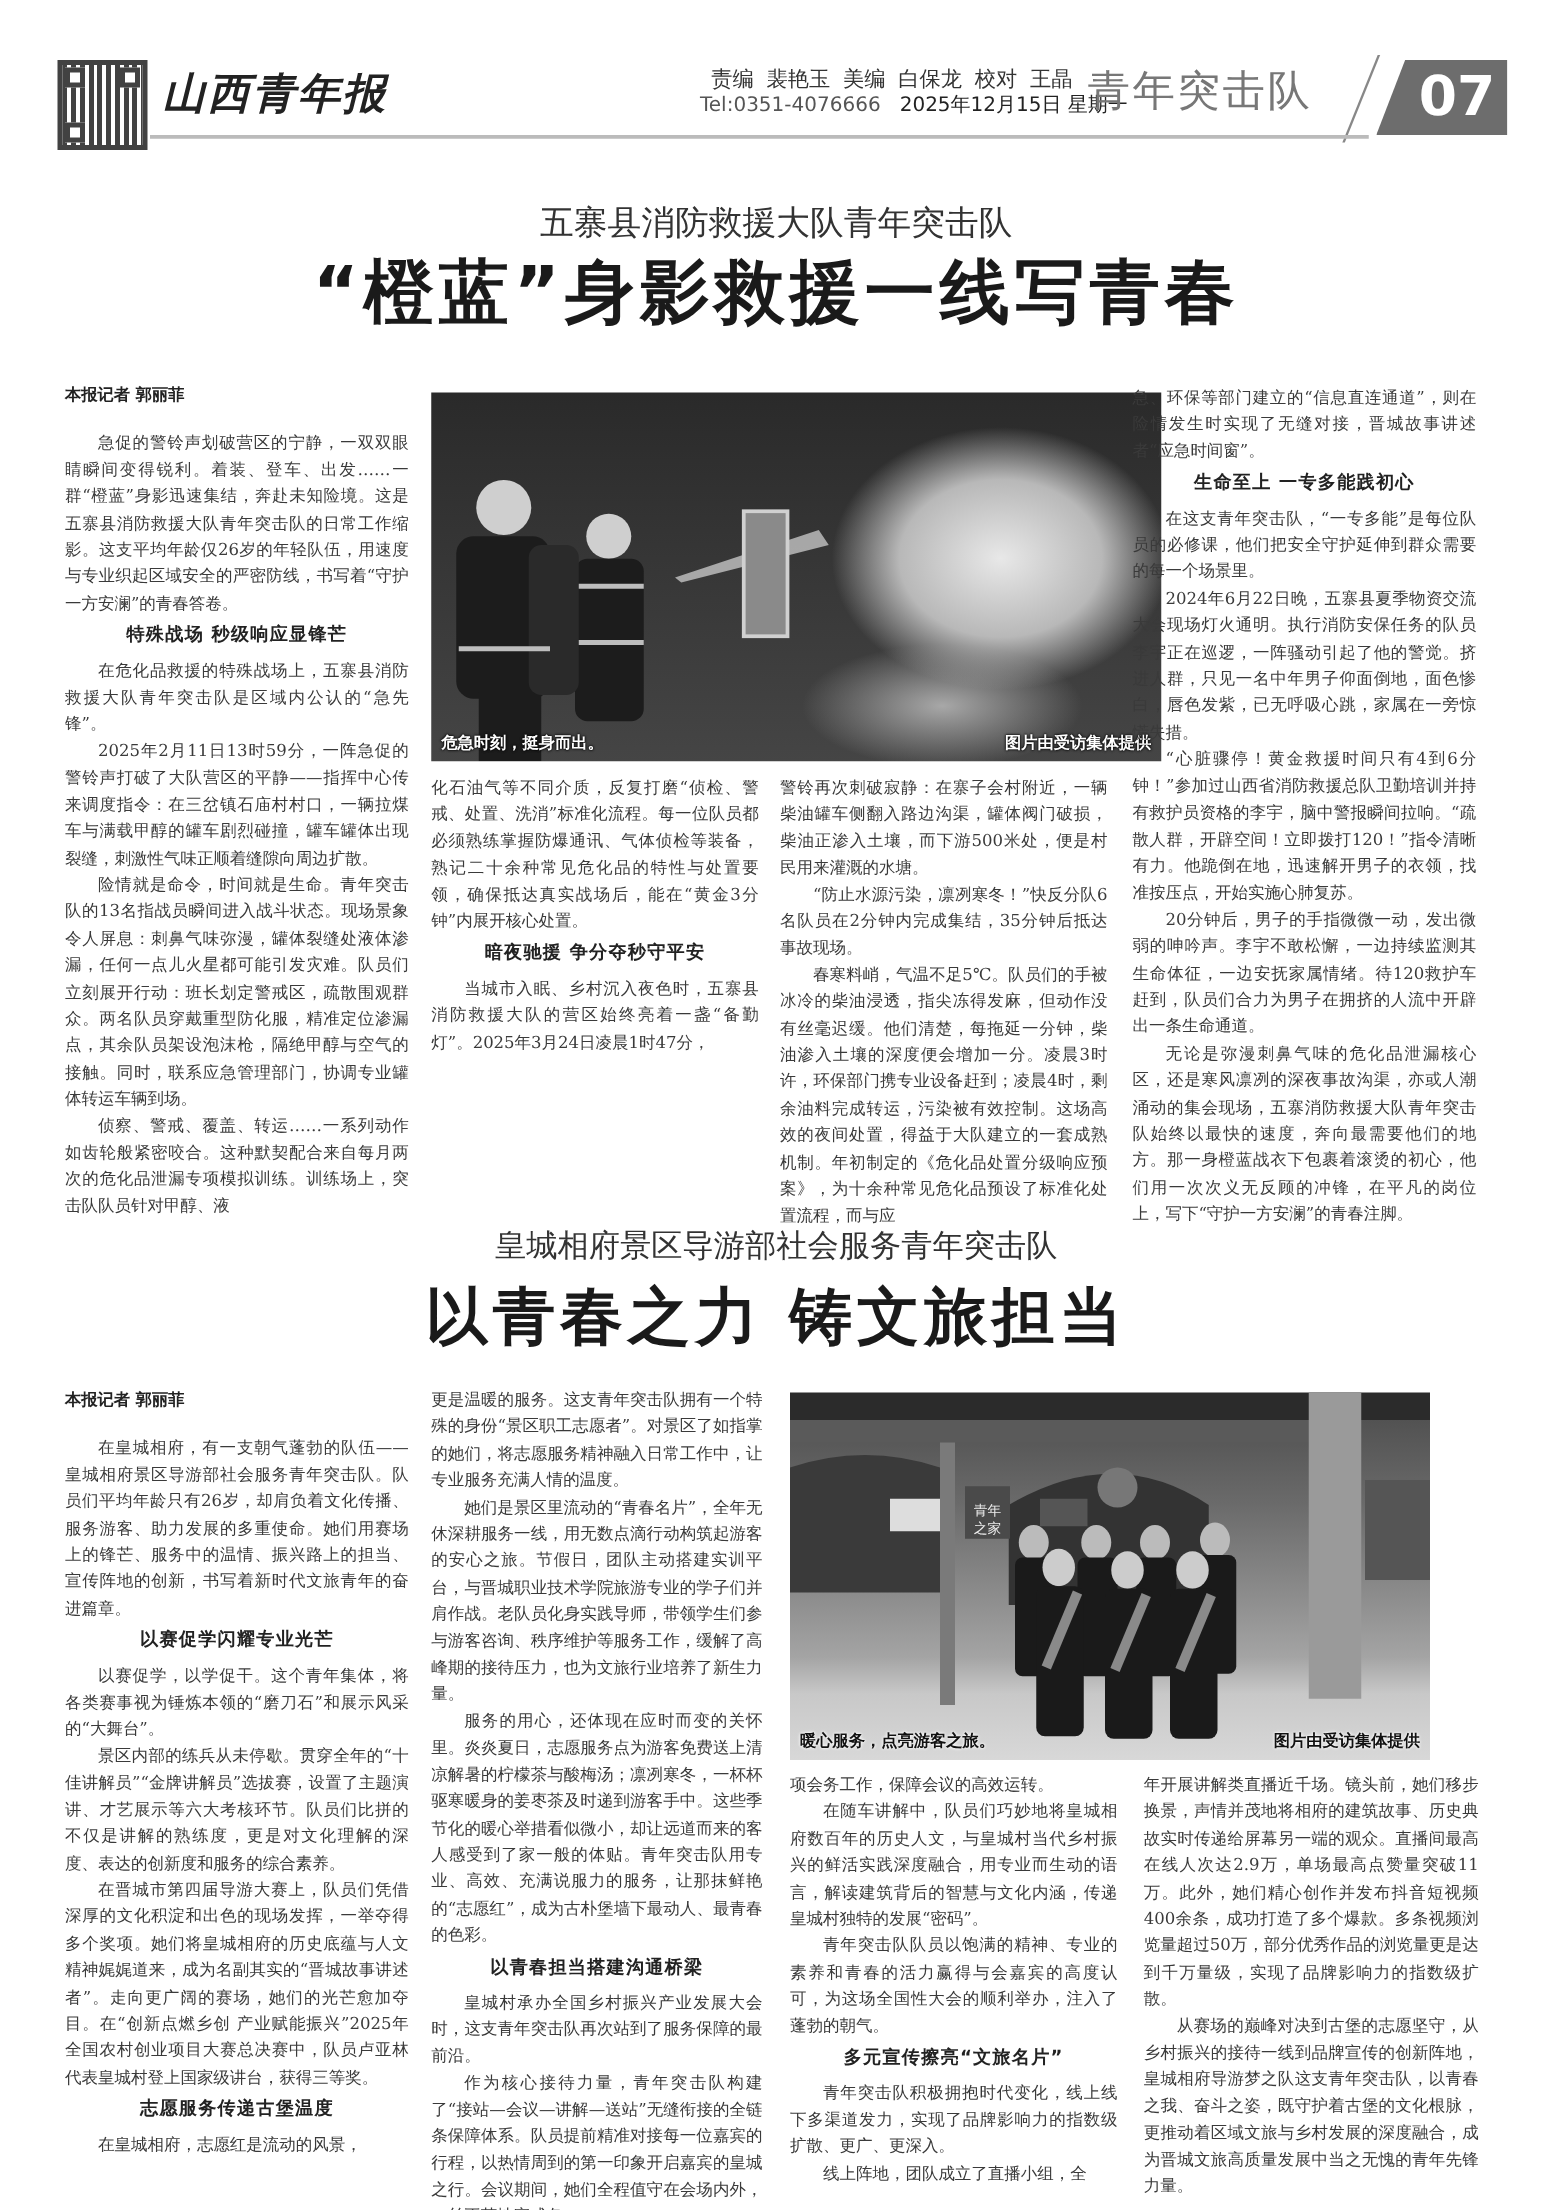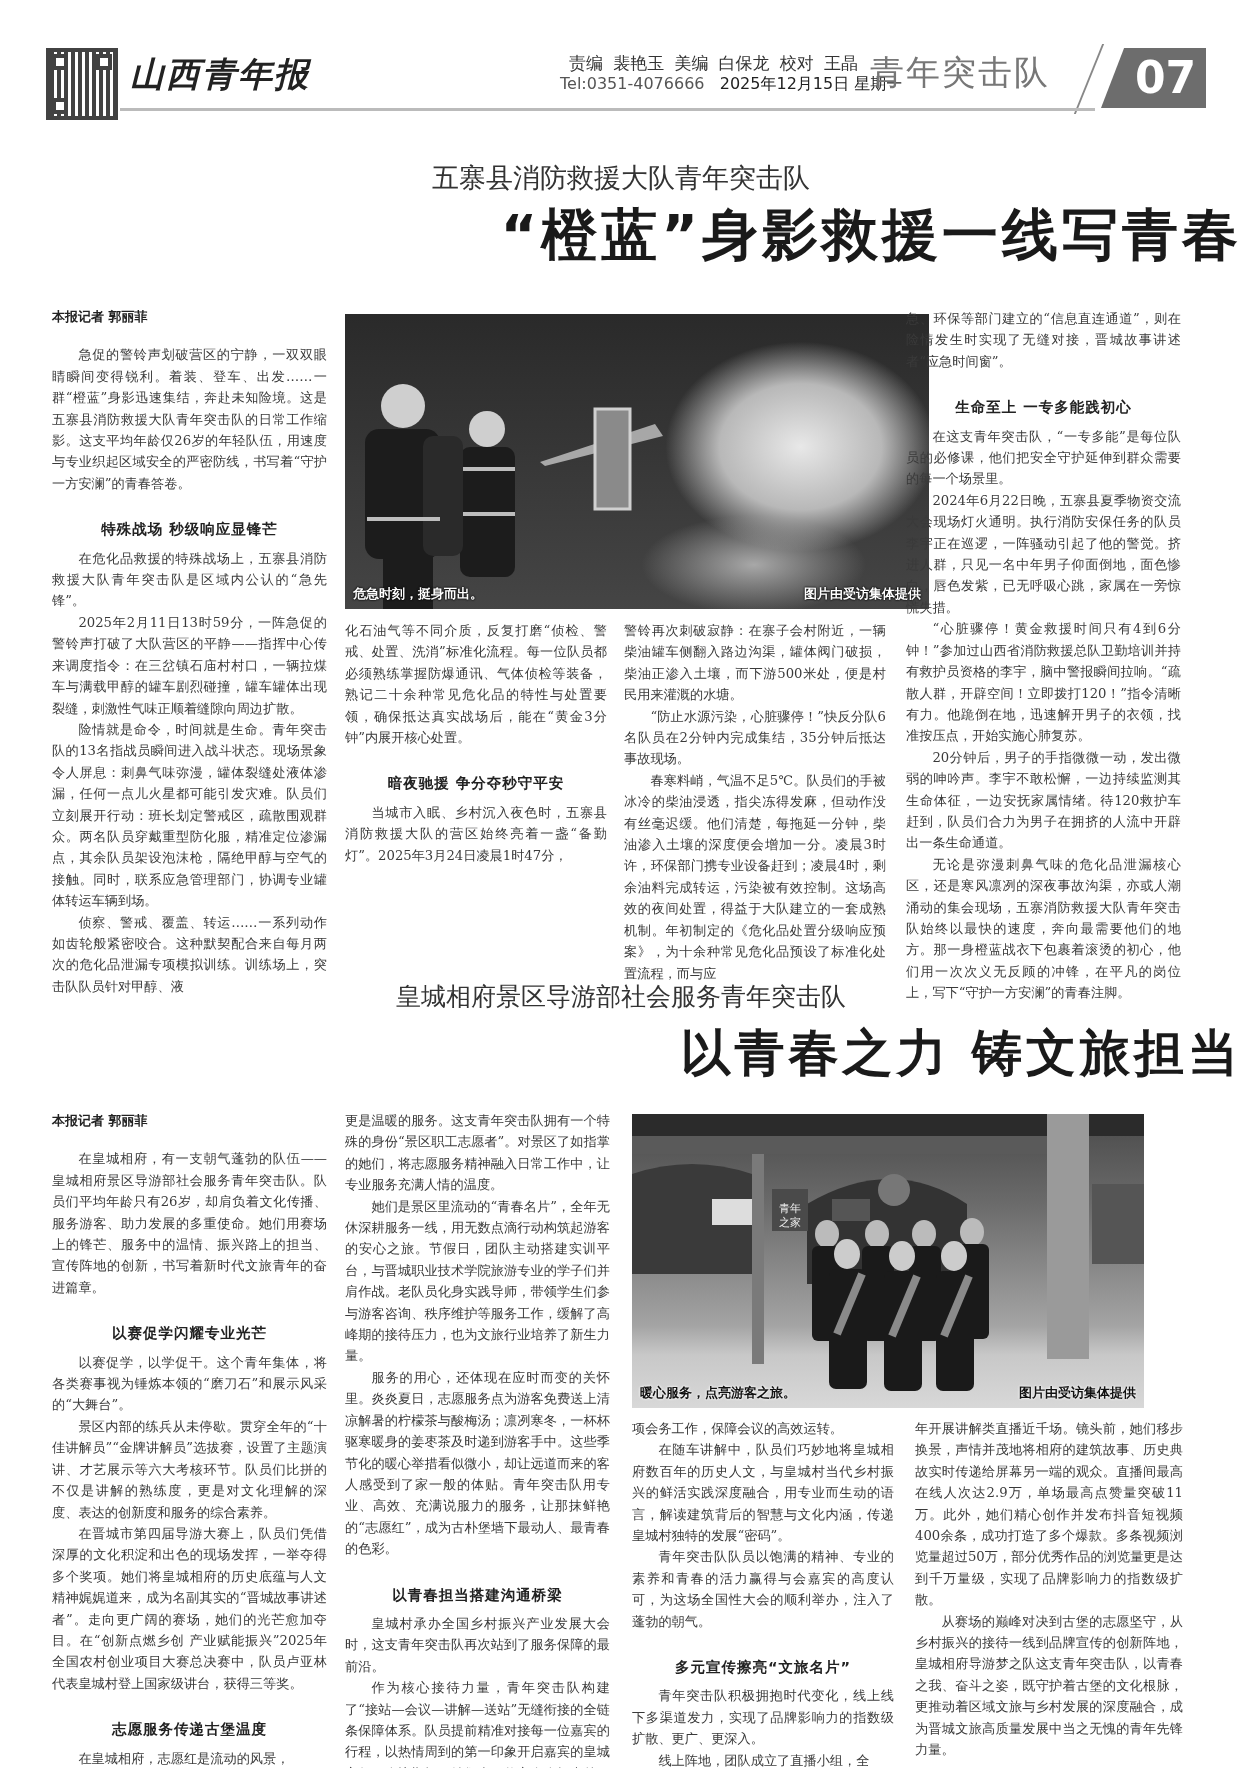--- a/index.html
+++ b/index.html
@@ -14,25 +14,25 @@
 .credits{left:560px;top:52px;font-family:Liberation Mono, monospace;font-size:17px;color:#333;text-align:right;width:298px}
 .telline{left:560px;top:74px;font-family:"DejaVu Sans",sans-serif;font-size:16px;color:#555;width:298px;text-align:right;white-space:nowrap}
 .telline b{color:#222;font-weight:normal}
 .section-name{left:870px;top:50px;font-family:"DejaVu Serif",serif;font-size:34px;color:#777;letter-spacing:2px}
 .pagebox{left:1101px;top:48px;width:105px;height:60px;background:#6d6d6d;clip-path:polygon(22% 0,100% 0,100% 100%,0 100%)}
 .pagenum{left:1135px;top:48px;font-family:"DejaVu Sans",sans-serif;font-size:44px;font-weight:bold;color:#fff;line-height:60px}
 .slash{left:1088px;top:44px;width:2px;height:70px;background:#888;transform:skewX(-22deg)}
 .rule{left:120px;top:108px;width:975px;height:3px;background:#bbb}
 
 .kicker{font-family:"DejaVu Serif",serif;color:#333;text-align:center;width:100%;left:0}
-.headline{font-family:"DejaVu Sans",sans-serif;font-weight:bold;color:#1a1a1a;text-align:right;width:100%;left:0;letter-spacing:4px}
+.headline{font-family:"DejaVu Sans",sans-serif;font-weight:bold;color:#1a1a1a;text-align:center;width:100%;left:0;letter-spacing:4px}
 
 .col{font-size:13.2px;line-height:21.4px;text-align:justify;color:#3a3a3a}
 .col p{text-indent:2em}
-.col h3{font-family:"DejaVu Sans",sans-serif;font-size:14.5px;font-weight:bold;text-align:center;color:#222;margin:25px 0 7px;letter-spacing:1px}
+.col h3{font-family:"DejaVu Sans",sans-serif;font-size:14.5px;font-weight:bold;text-align:center;color:#222;margin:4px 0 7px;letter-spacing:1px}
 .byline{font-family:"DejaVu Sans",sans-serif;font-size:13px;font-weight:bold;color:#222}
 
 .photo{overflow:hidden}
 .photo .cap{position:absolute;bottom:6px;font-family:"DejaVu Sans",sans-serif;font-size:13px;font-weight:bold;color:#fff;text-shadow:0 0 2px #000,0 0 2px #000}
 .photo .cap.l{left:8px}
 .photo .cap.r{right:8px}
 .photo2 .cap{color:#111;text-shadow:0 0 2px #fff,0 0 3px #fff}
 </style>
 </head>
 <body>
@@ -94,21 +94,21 @@
 </div>
 
 <div class="abs col" style="left:345px;top:620px;width:262px">
   <p style="text-indent:0">化石油气等不同介质，反复打磨“侦检、警戒、处置、洗消”标准化流程。每一位队员都必须熟练掌握防爆通讯、气体侦检等装备，熟记二十余种常见危化品的特性与处置要领，确保抵达真实战场后，能在“黄金3分钟”内展开核心处置。</p>
   <h3>暗夜驰援  争分夺秒守平安</h3>
   <p>当城市入眠、乡村沉入夜色时，五寨县消防救援大队的营区始终亮着一盏“备勤灯”。2025年3月24日凌晨1时47分，</p>
 </div>
 
 <div class="abs col" style="left:624px;top:620px;width:262px">
   <p style="text-indent:0">警铃再次刺破寂静：在寨子会村附近，一辆柴油罐车侧翻入路边沟渠，罐体阀门破损，柴油正渗入土壤，而下游500米处，便是村民用来灌溉的水塘。</p>
-  <p>“防止水源污染，心脏骤停！”快反分队6名队员在2分钟内完成集结，35分钟后抵达事故现场。</p>
+  <p>“防止水源污染，凛冽寒冬！”快反分队6名队员在2分钟内完成集结，35分钟后抵达事故现场。</p>
   <p>春寒料峭，气温不足5℃。队员们的手被冰冷的柴油浸透，指尖冻得发麻，但动作没有丝毫迟缓。他们清楚，每拖延一分钟，柴油渗入土壤的深度便会增加一分。凌晨3时许，环保部门携专业设备赶到；凌晨4时，剩余油料完成转运，污染被有效控制。这场高效的夜间处置，得益于大队建立的一套成熟机制。年初制定的《危化品处置分级响应预案》，为十余种常见危化品预设了标准化处置流程，而与应</p>
 </div>
 
 <div class="abs col" style="left:906px;top:308px;width:275px">
   <p style="text-indent:0">急、环保等部门建立的“信息直连通道”，则在险情发生时实现了无缝对接，晋城故事讲述者“应急时间窗”。</p>
   <h3>生命至上  一专多能践初心</h3>
   <p>在这支青年突击队，“一专多能”是每位队员的必修课，他们把安全守护延伸到群众需要的每一个场景里。</p>
   <p>2024年6月22日晚，五寨县夏季物资交流大会现场灯火通明。执行消防安保任务的队员李宇正在巡逻，一阵骚动引起了他的警觉。挤进人群，只见一名中年男子仰面倒地，面色惨白，唇色发紫，已无呼吸心跳，家属在一旁惊慌失措。</p>
   <p>“心脏骤停！黄金救援时间只有4到6分钟！”参加过山西省消防救援总队卫勤培训并持有救护员资格的李宇，脑中警报瞬间拉响。“疏散人群，开辟空间！立即拨打120！”指令清晰有力。他跪倒在地，迅速解开男子的衣领，找准按压点，开始实施心肺复苏。</p>
   <p>20分钟后，男子的手指微微一动，发出微弱的呻吟声。李宇不敢松懈，一边持续监测其生命体征，一边安抚家属情绪。待120救护车赶到，队员们合力为男子在拥挤的人流中开辟出一条生命通道。</p>

